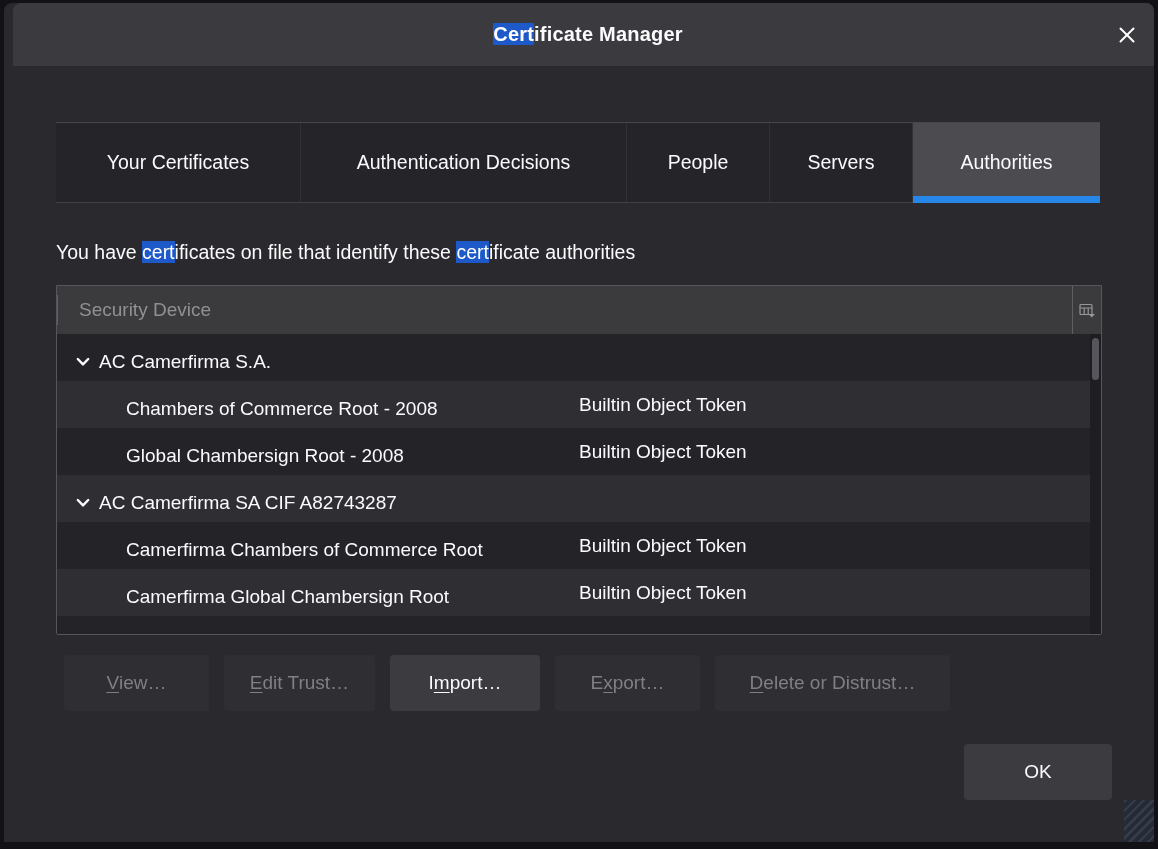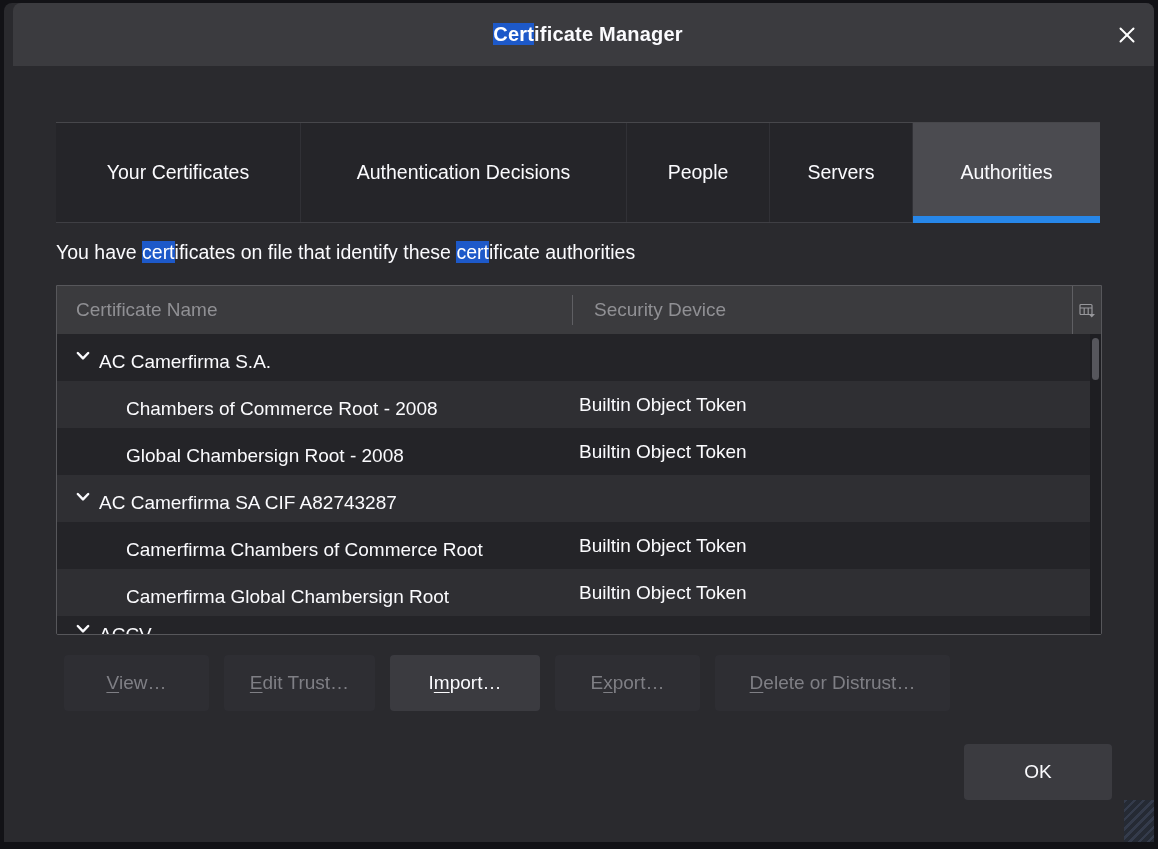--- a/index.html
+++ b/index.html
@@ -23,21 +23,21 @@
   }
   .title { font-size:20px; font-weight:700; color:#fbfbfe; letter-spacing:.2px; }
   .title .hl { background:#1d59c9; color:#ffffff; }
   .close-btn {
     position:absolute; right:20px; top:50%; transform:translateY(-50%);
     width:32px; height:32px; display:flex; align-items:center; justify-content:center;
     cursor:default;
   }
   
   .tabstrip {
-    position:absolute; left:52px; top:119px; width:1044px; height:101px;
+    position:absolute; left:52px; top:119px; width:1044px; height:81px;
     display:flex; background:#252529;
     border-top:1px solid #47474b; border-bottom:1px solid #3f3f44;
     box-sizing:border-box;
   }
   .tab {
     display:flex; align-items:center; justify-content:center;
     color:#fbfbfe; font-size:19.5px; position:relative;
     box-sizing:border-box; border-right:1px solid #313136; cursor:default;
   }
   .tab:last-child { border-right:none;text-align:right; }
@@ -74,21 +74,21 @@
     width:29px; height:100%; display:flex; align-items:center; justify-content:center;
     border-left:1px solid #5f5f63; box-sizing:border-box;
   }
   .tbody { position:relative; }
   .row {
     height:47px; display:flex; align-items:center;
     font-size:19px; color:#fbfbfe;
   }
   .row:nth-child(odd)  { background:#242428; }
   .row:nth-child(even) { background:#2f2f33; }
-  .cell-name { flex:0 0 522px; display:flex; align-items:flex-start; box-sizing:border-box;margin-top:8px; }
+  .cell-name { flex:0 0 522px; display:flex; align-items:center; box-sizing:border-box;margin-top:8px; }
   .row.group .cell-name { padding-left:19px; }
   .row.group .chev { display:flex; align-items:center; margin-right:9px; }
   .row.leaf .cell-name { padding-left:69px; }
   .cell-device { flex:1; }
   .row.partial { height:20px; overflow:hidden; align-items:flex-start; }
   .row.partial .cell-name { height:47px; }
   .scrollbar {
     position:absolute; top:48px; right:0; width:11px; bottom:0;
     background:#1e1e22;
   }
@@ -156,21 +156,20 @@
       </div>
       <div class="tab active">
         <span>Authorities</span>
       </div>
     </div>
 
   <div class="description"><span>You have </span><span class="hl">cert</span><span>ificates on file that identify these </span><span class="hl">cert</span><span>ificate authorities</span></div>
 
   <div class="table">
     <div class="thead">
-      <div class="th-name">Certificate Name</div>
       <div class="th-divider"></div>
       <div class="th-device">Security Device</div>
       <div class="th-picker">
         <svg width="17" height="15" viewBox="0 0 17 15">
           <rect x="1" y="1.5" width="12" height="10" rx="1" fill="none" stroke="#97979b" stroke-width="1.2"></rect>
           <line x1="1" y1="5" x2="13" y2="5" stroke="#97979b" stroke-width="1.2"></line>
           <line x1="5.2" y1="5" x2="5.2" y2="11.5" stroke="#97979b" stroke-width="1.2"></line>
           <line x1="9.2" y1="5" x2="9.2" y2="11.5" stroke="#97979b" stroke-width="1.2"></line>
           <polygon points="9.5,11 16,11 12.75,14.5" fill="#97979b"></polygon>
         </svg>

